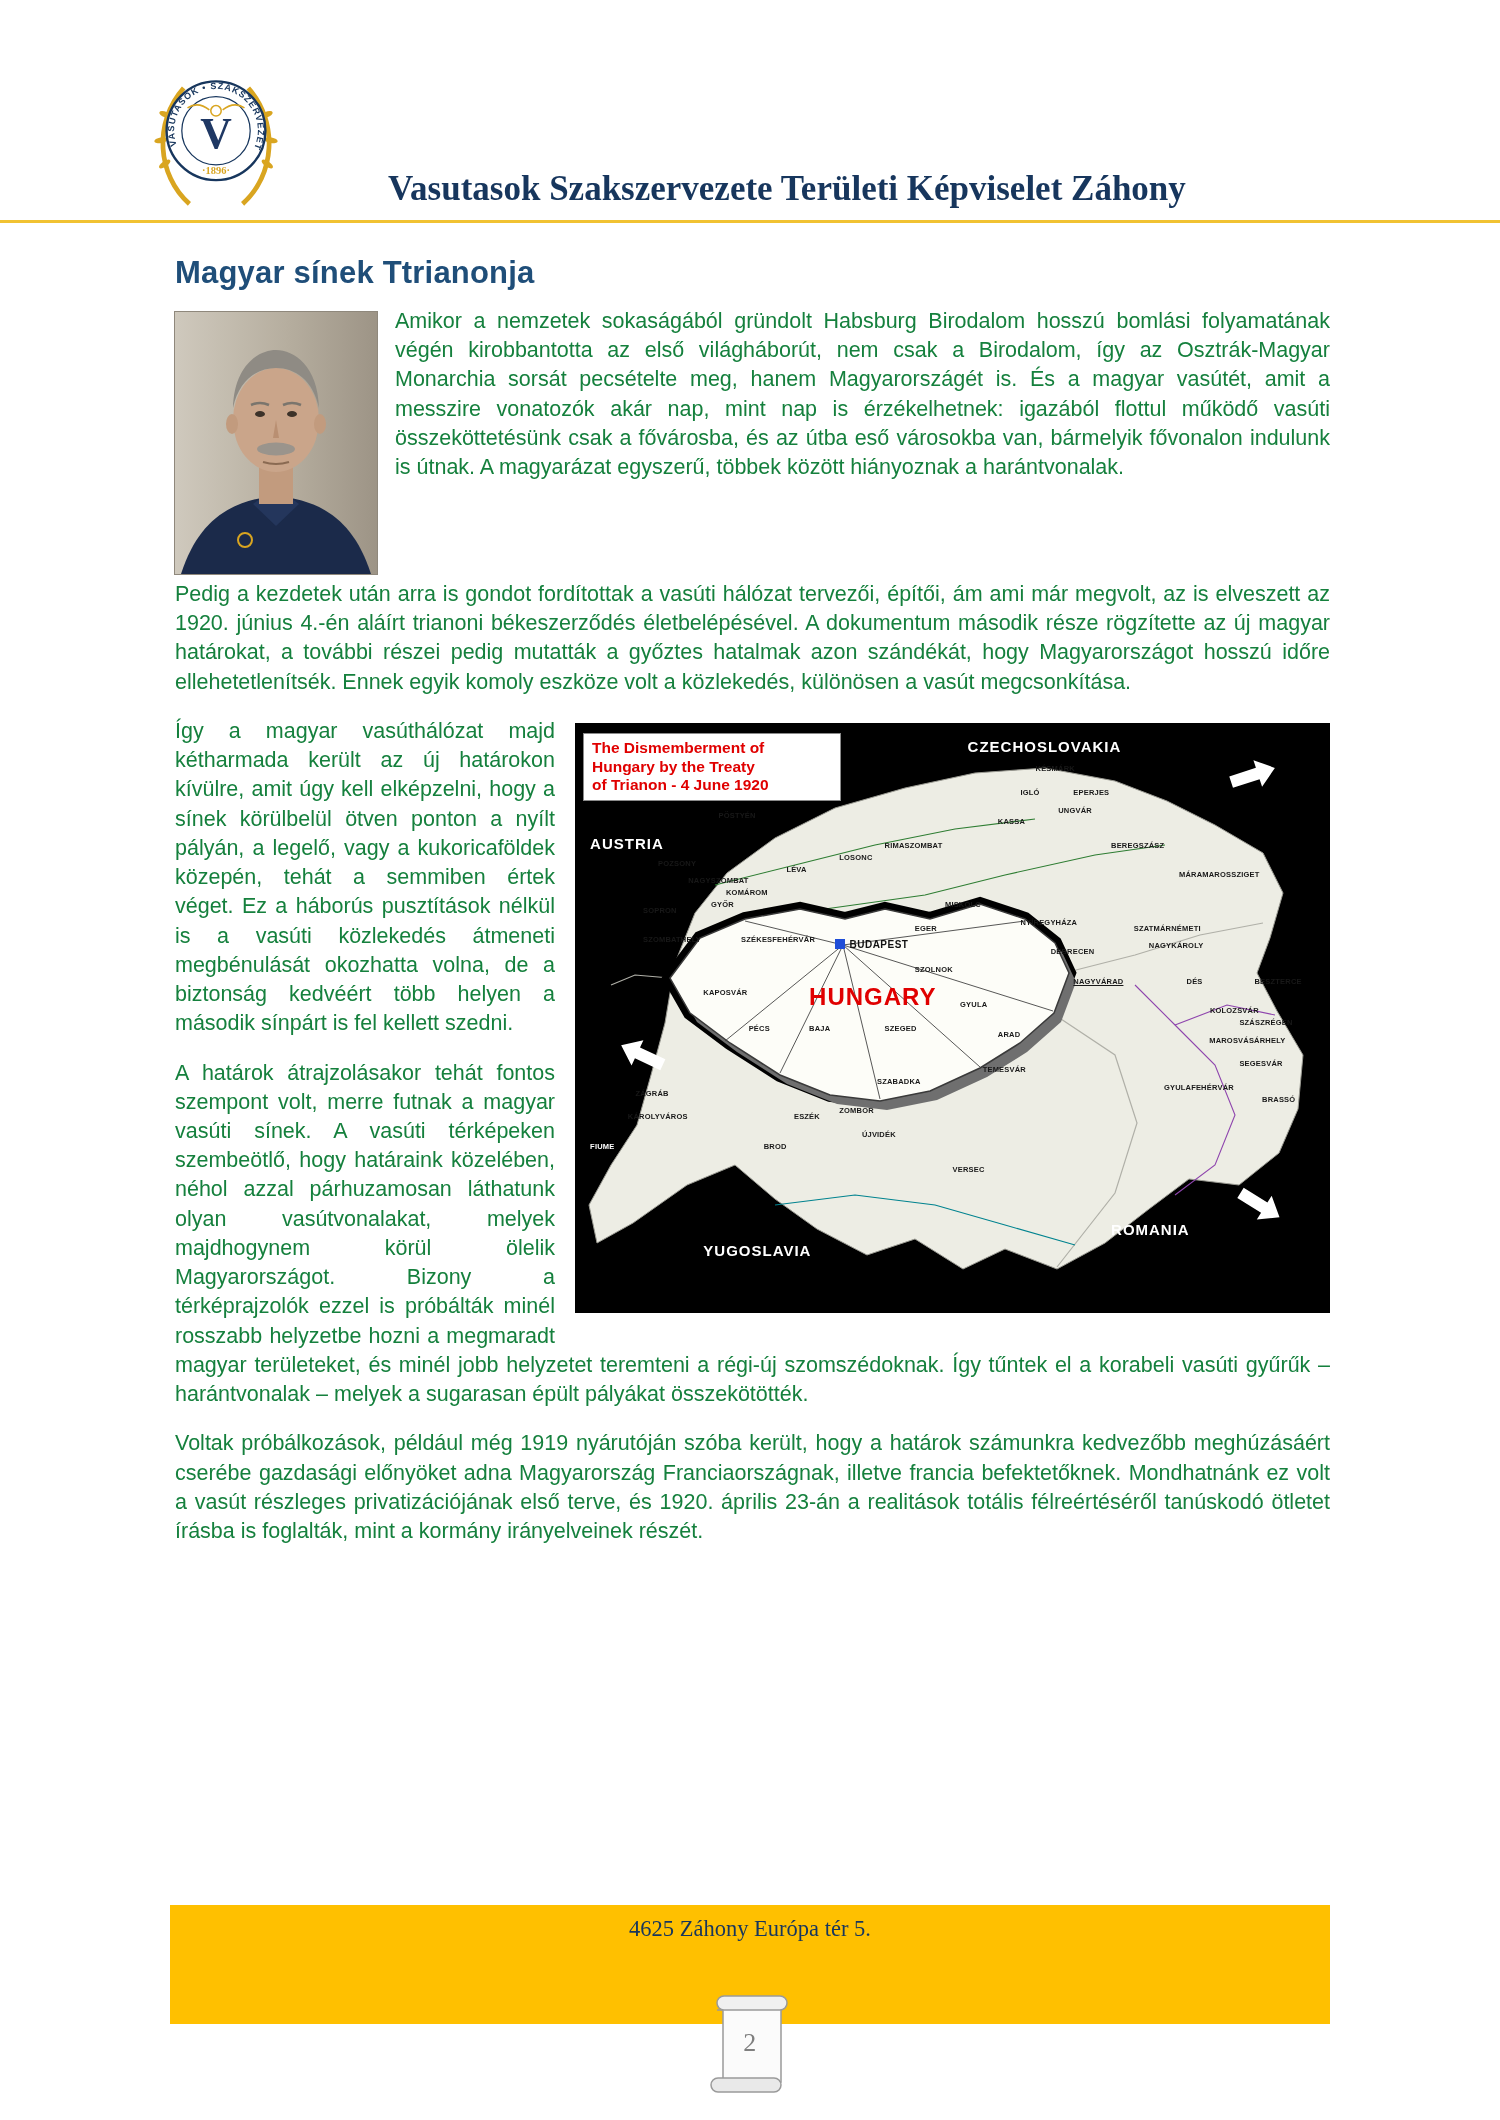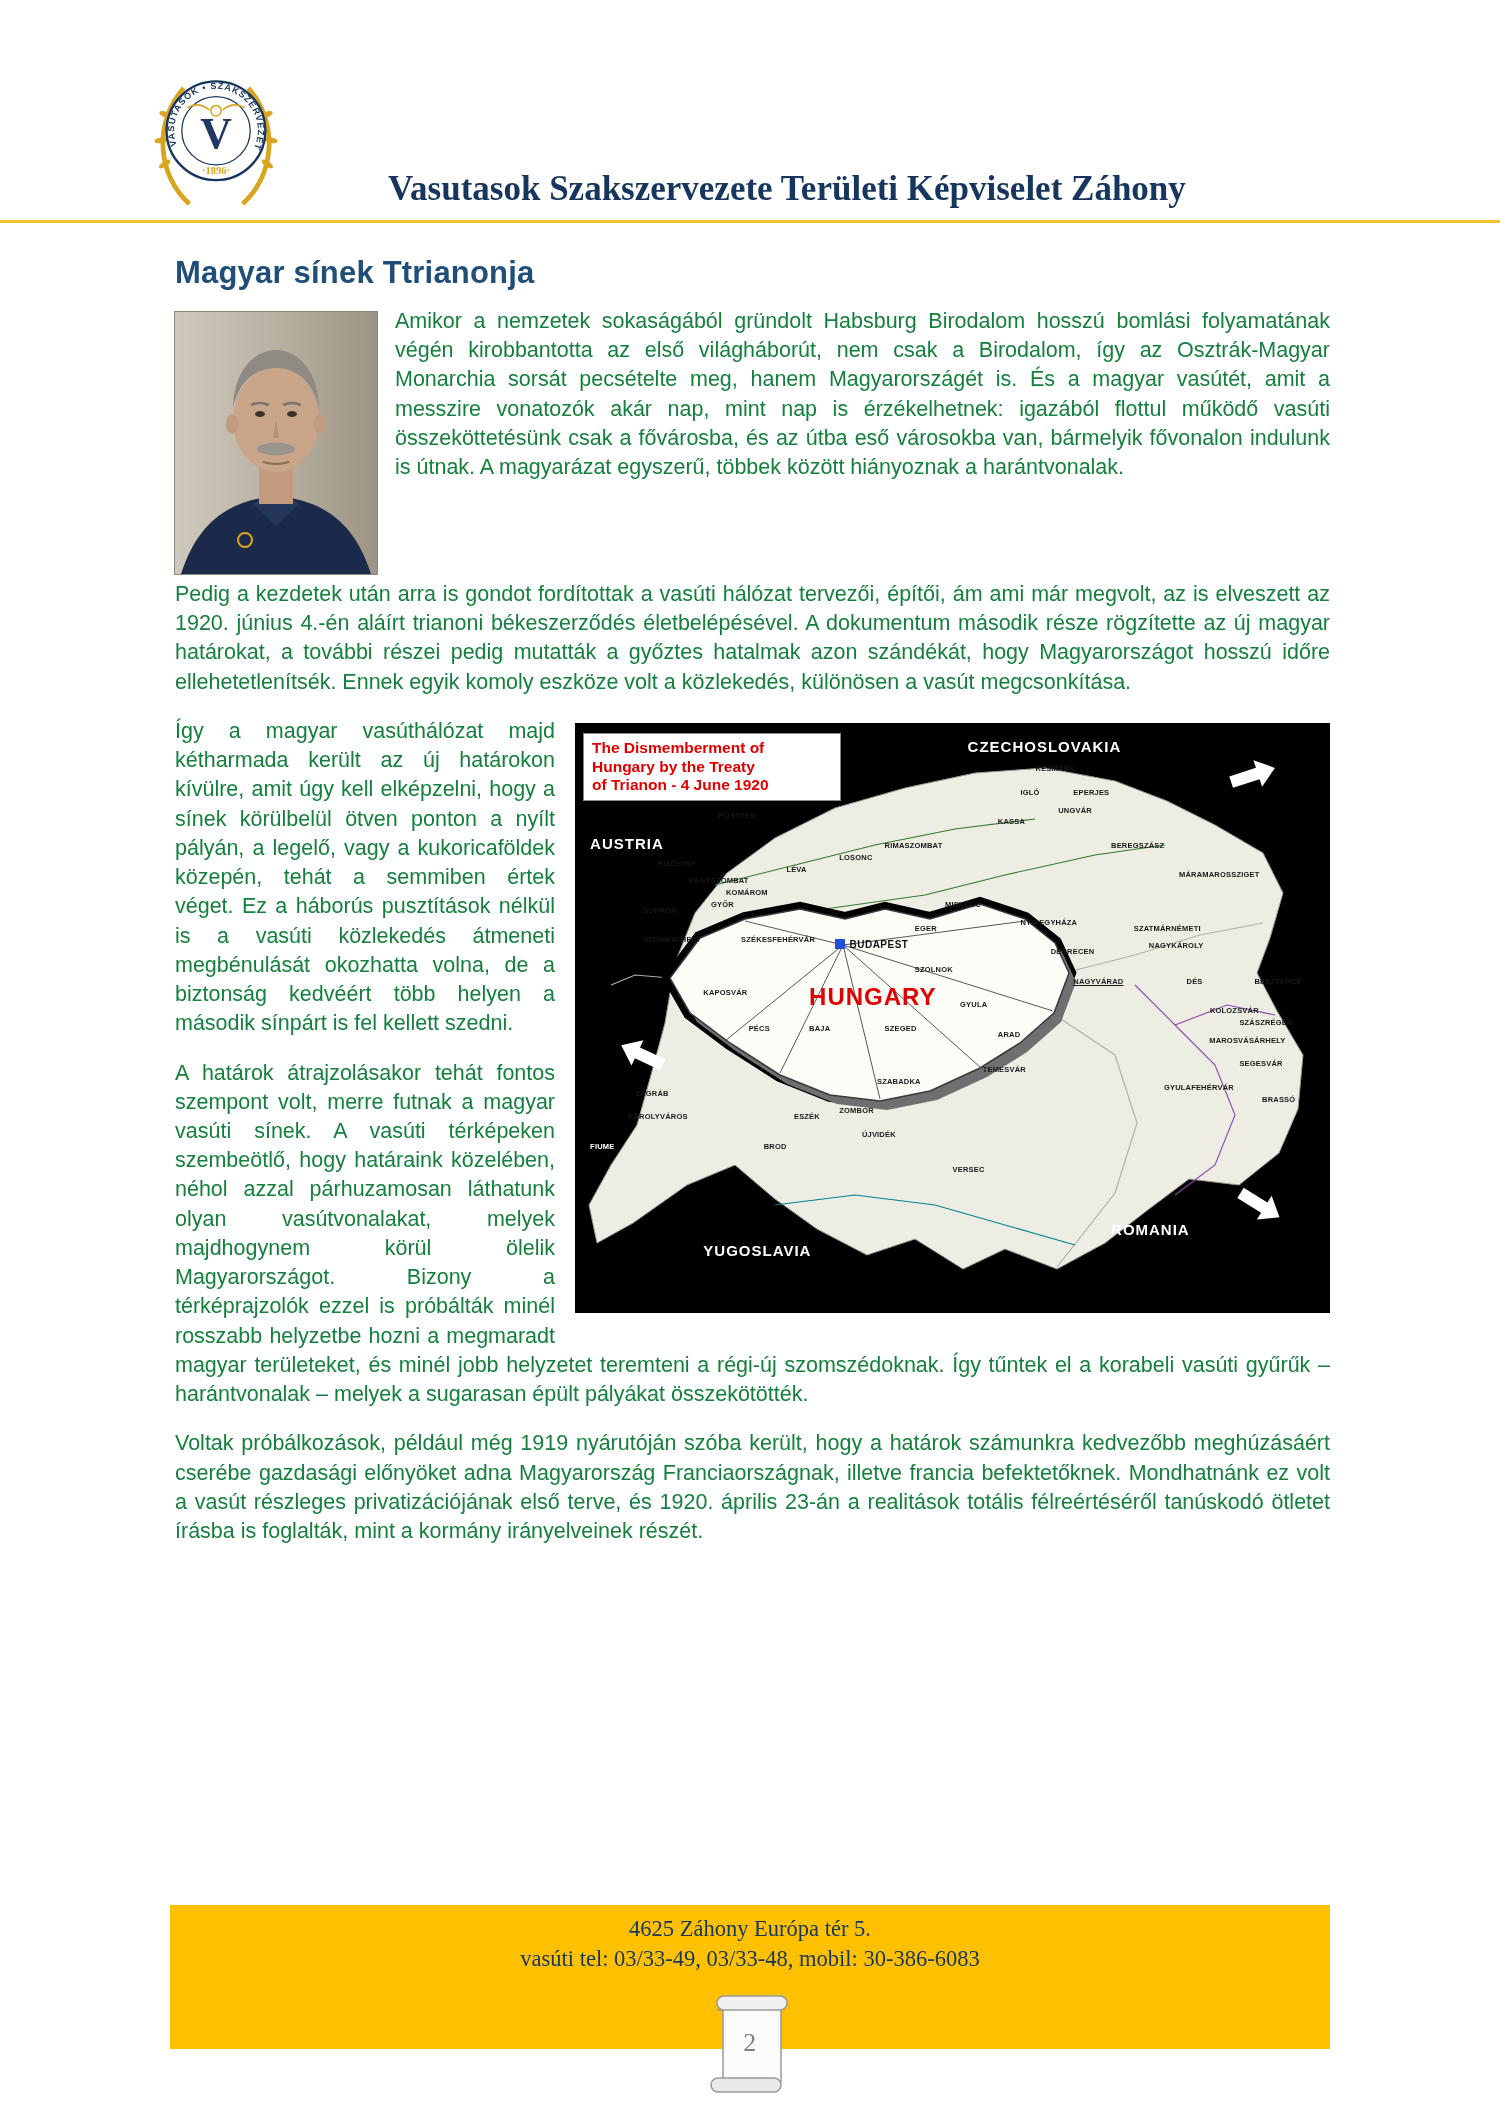--- a/index.html
+++ b/index.html
@@ -54,21 +54,21 @@
   .map-label.country { color:#ffffff; font-weight:700; font-size:15px; letter-spacing:1px; }
   .map-label.city { color:#181818; font-weight:700; font-size:7.5px; letter-spacing:0.2px; }
   .bp-marker {
     position:absolute; left:34.5%; top:36.6%;
     display:flex; align-items:center; gap:4px;
   }
   .bp-square { width:10px; height:10px; background:#1F4ED8; display:inline-block; }
   .bp-label { font-size:10px; font-weight:700; color:#111; letter-spacing:0.5px; }
   
   .footer-band {
-    position:absolute; left:170px; right:170px; top:1905px; height:144px;
+    position:absolute; left:170px; right:170px; top:1905px; height:119px;
     background:#FFC000; text-align:center; padding-top:9px;
     font-family:"Liberation Serif", serif; color:#17365D;
     font-size:22.5px; line-height:1.32;
   }
   .email-link { color:#0563C1; text-decoration:underline; cursor:pointer; }
   .page-scroll {
     position:absolute; left:50%; top:1988px; transform:translateX(-50%);
     width:112px; height:112px;
   }
   .page-scroll svg { position:absolute; inset:0; width:100%; height:100%; }
@@ -285,21 +285,20 @@
       <p class="para">Így a magyar vasúthálózat majd kétharmada került az új határokon kívülre, amit úgy kell elképzelni, hogy a sínek körülbelül ötven ponton a nyílt pályán, a legelő, vagy a kukoricaföldek közepén, tehát a semmiben értek véget. Ez a háborús pusztítások nélkül is a vasúti közlekedés átmeneti megbénulását okozhatta volna, de a biztonság kedvéért több helyen a második sínpárt is fel kellett szedni.</p>
       <p class="para">A határok átrajzolásakor tehát fontos szempont volt, merre futnak a magyar vasúti sínek. A vasúti térképeken szembeötlő, hogy határaink közelében, néhol azzal párhuzamosan láthatunk olyan vasútvonalakat, melyek majdhogynem körül ölelik Magyarországot. Bizony a térképrajzolók ezzel is próbálták minél rosszabb helyzetbe hozni a megmaradt magyar területeket, és minél jobb helyzetet teremteni a régi-új szomszédoknak. Így tűntek el a korabeli vasúti gyűrűk – harántvonalak – melyek a sugarasan épült pályákat összekötötték.</p>
     </section>
 
     <p class="para">Voltak próbálkozások, például még 1919 nyárutóján szóba került, hogy a határok számunkra kedvezőbb meghúzásáért cserébe gazdasági előnyöket adna Magyarország Franciaországnak, illetve francia befektetőknek. Mondhatnánk ez volt a vasút részleges privatizációjának első terve, és 1920. április 23-án a realitások totális félreértéséről tanúskodó ötletet írásba is foglalták, mint a kormány irányelveinek részét.</p>
   </main>
 
   <footer>
     <div class="footer-band">
       <div>4625 Záhony Európa tér 5.</div>
-      <div>vasúti tel: 03/33-49, 03/33-48, mobil: 30-386-6083</div>
     </div>
 
     <div class="page-scroll">
       <svg viewBox="0 0 112 112">
         <rect x="29" y="20" width="58" height="74" fill="#fbfbfb" stroke="#9a9a9a" stroke-width="1.5"></rect>
         <rect x="23" y="8" width="70" height="14" rx="7" fill="#f0f0f0" stroke="#9a9a9a" stroke-width="1.5"></rect>
         <rect x="17" y="90" width="70" height="14" rx="7" fill="#e9e9e9" stroke="#9a9a9a" stroke-width="1.5"></rect>
         <path d="M29,22 L23,22" stroke="#9a9a9a" stroke-width="1.5"></path>
       </svg>
       <span class="scroll-num">2</span>

